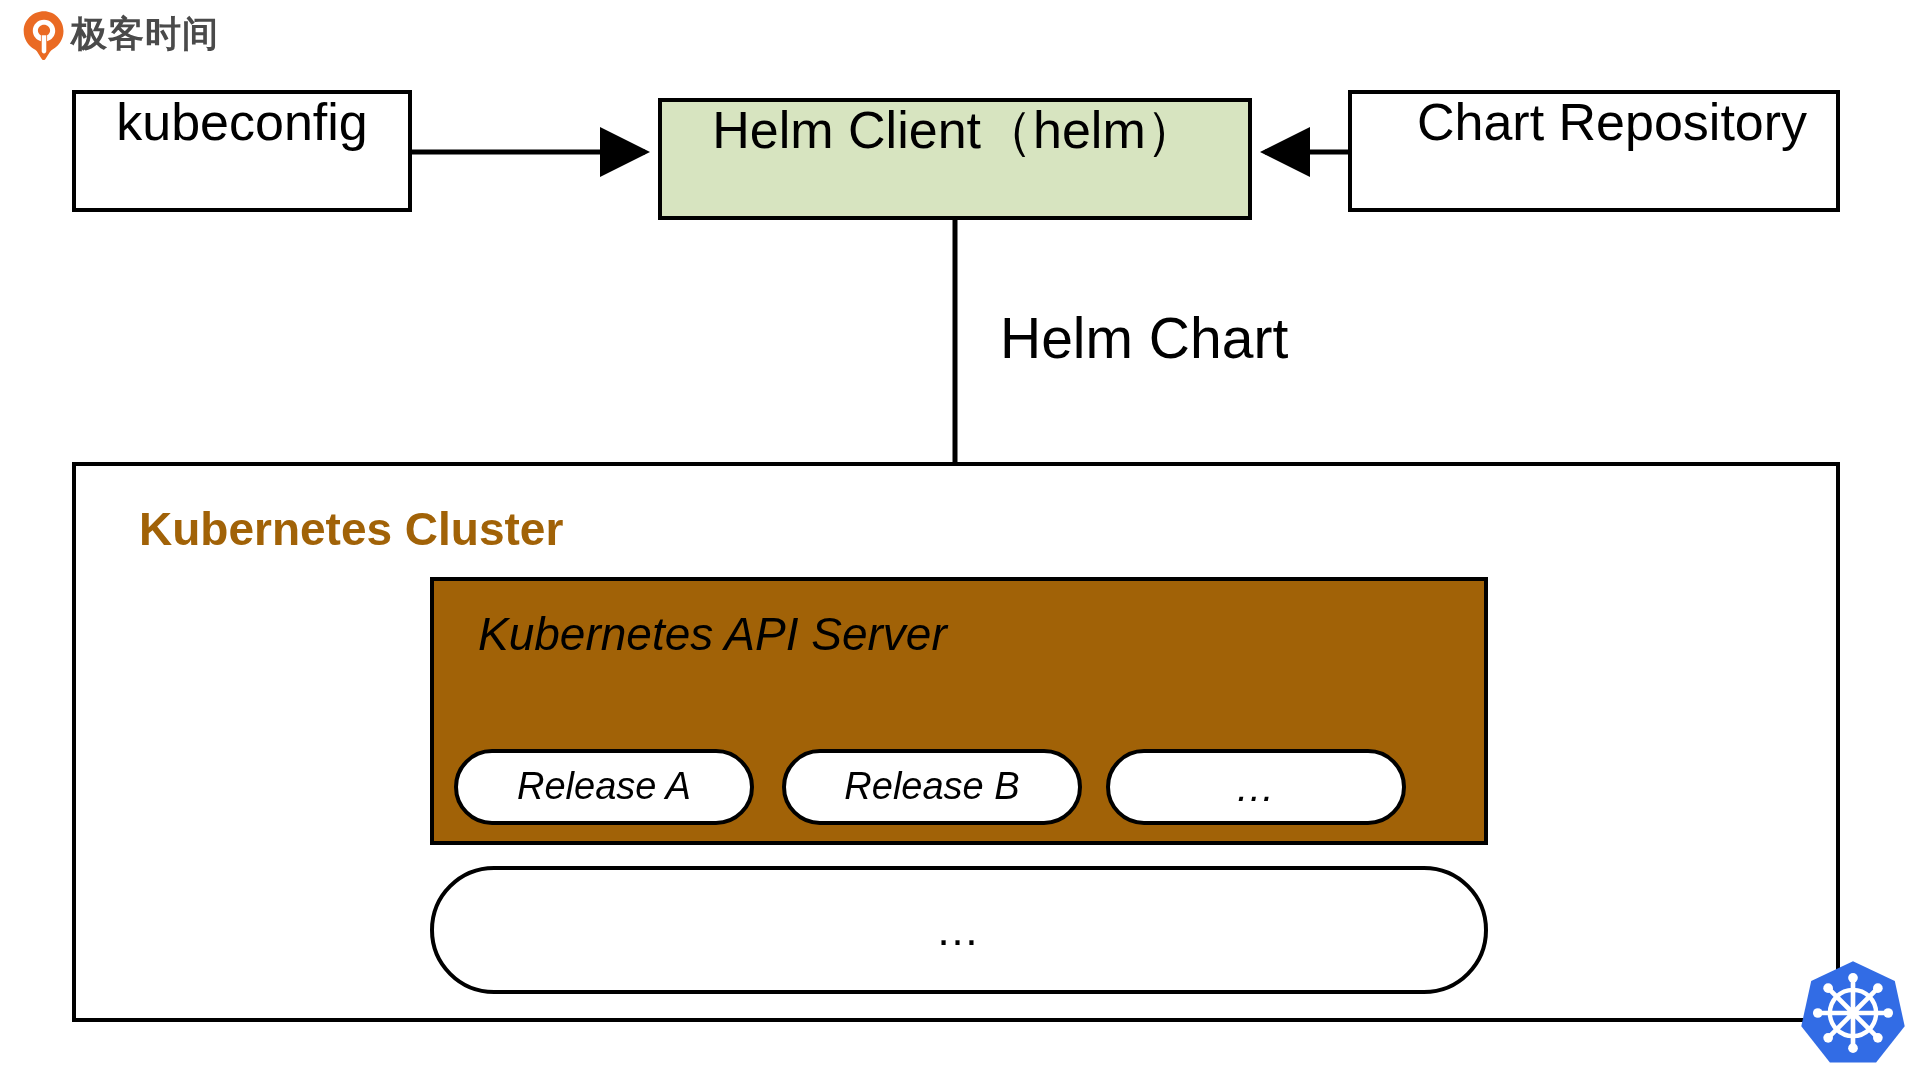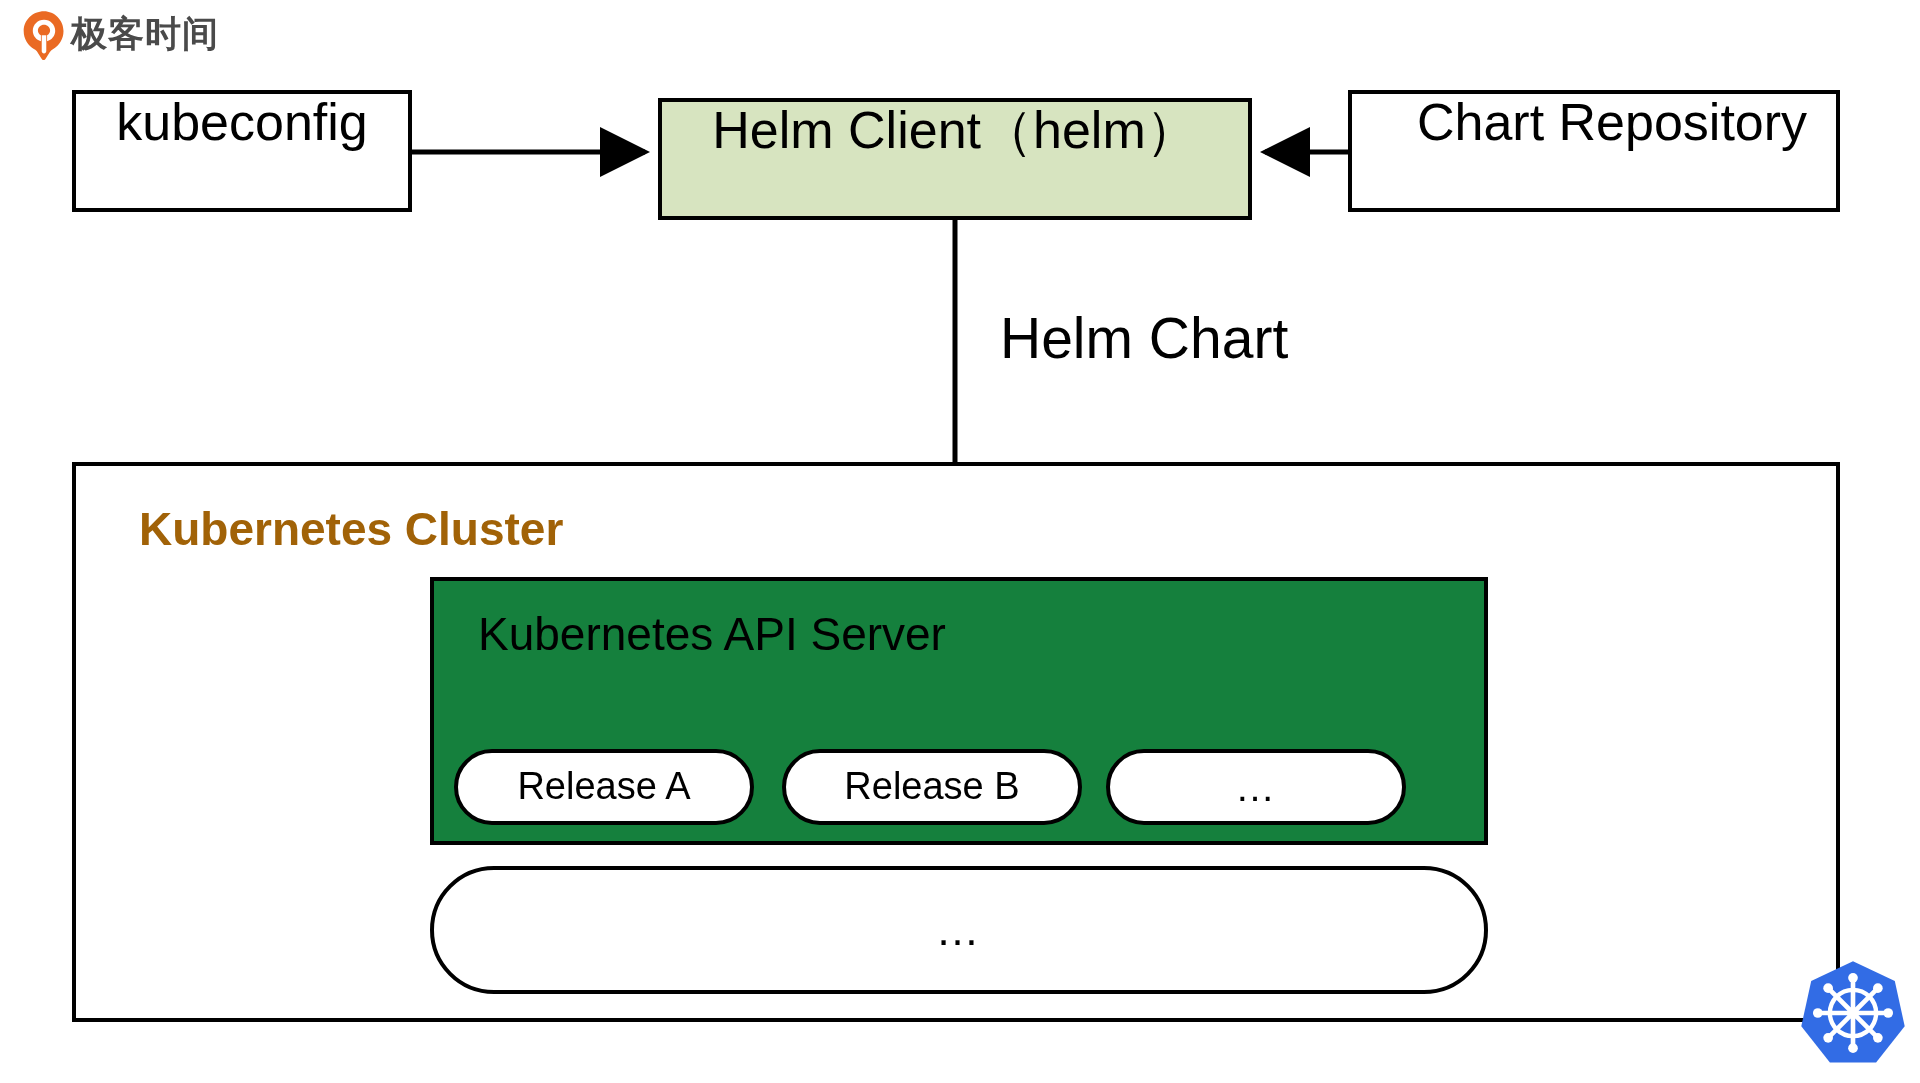--- a/index.html
+++ b/index.html
@@ -40,21 +40,21 @@
     box-sizing: border-box;
     border: 4px solid #000000;
     background: #ffffff;
     display: flex;
     align-items: flex-start;
     justify-content: center;
     color: #000;
     line-height: 1.1;
   }
   .node.green  { background: #d7e4c0; margin-top: 8px; }
-  .node.orange { background: #15803d; }
+  .node.orange { background: #a16207; font-style: italic; }
 
   #box-kubeconfig {
     left: 72px;  top: 90px;  width: 340px; height: 122px;
     font-size: 52px;
   }
   #box-helm-client {
     left: 658px; top: 90px;  width: 594px; height: 122px;
     font-size: 52px;
   }
   #box-chart-repo {

